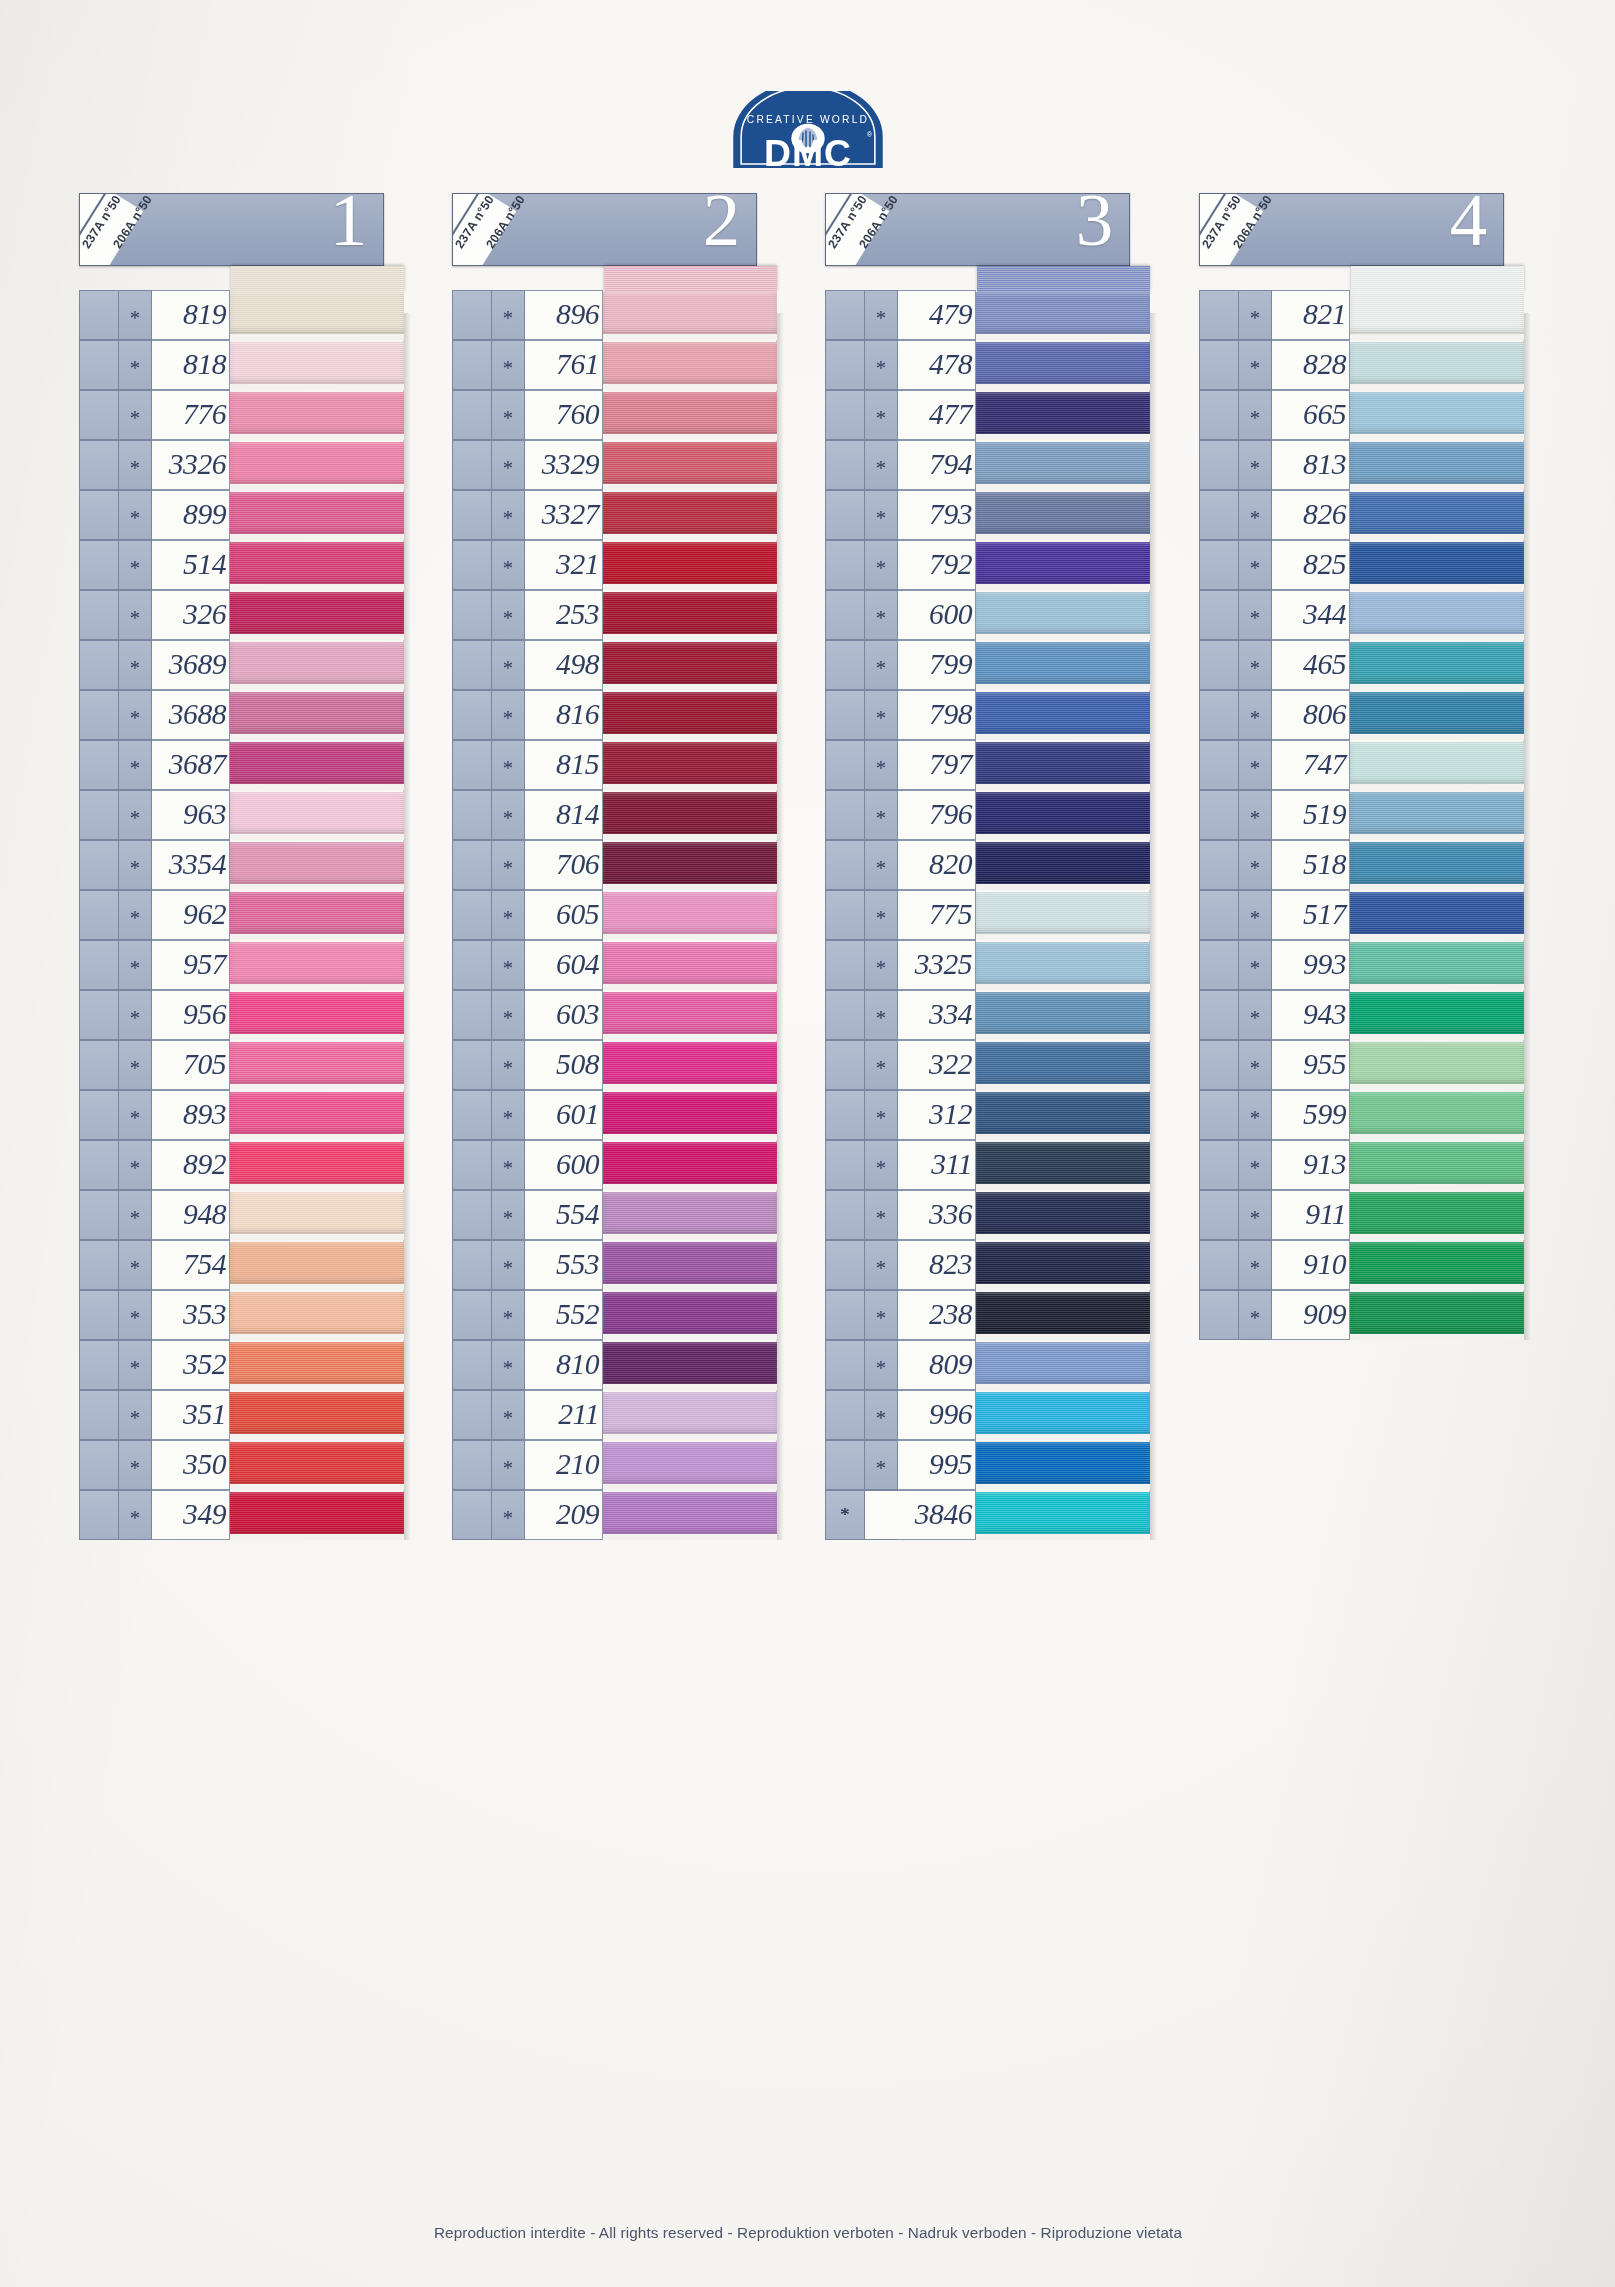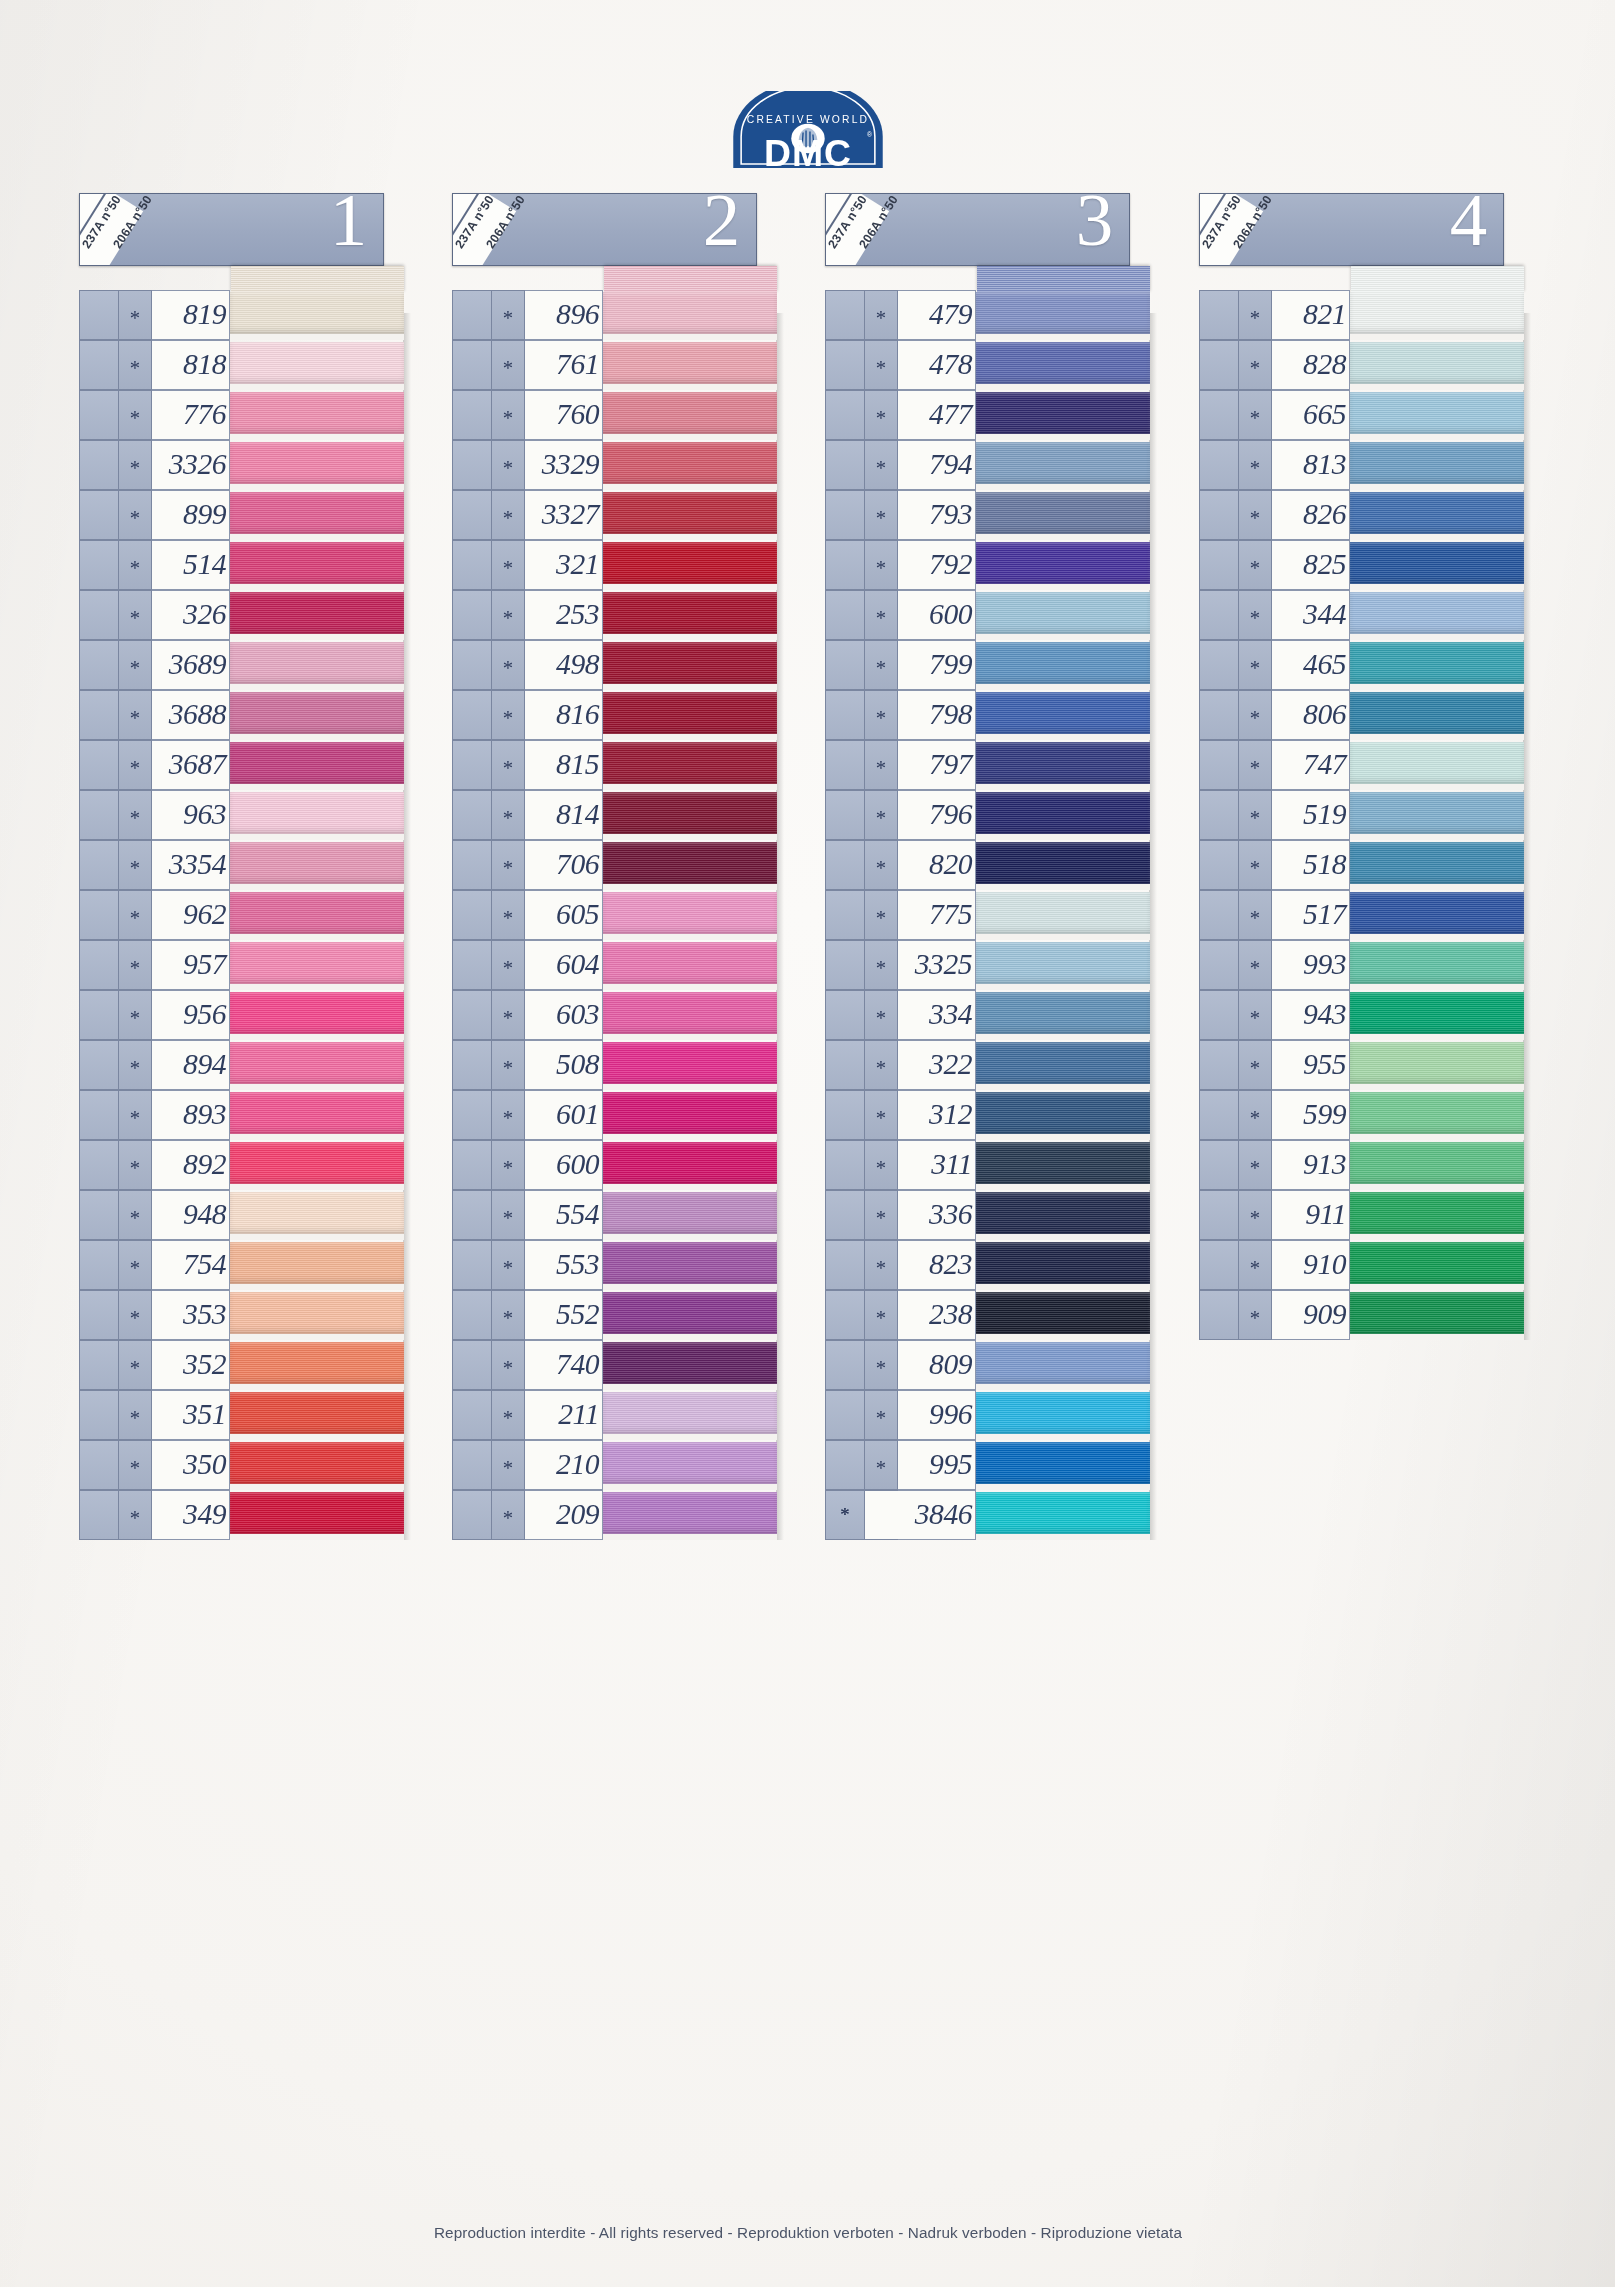--- a/index.html
+++ b/index.html
@@ -389,21 +389,21 @@
           <div class="thread" style="background: repeating-linear-gradient(0deg, rgba(255, 255, 255, 0.17) 0px, rgba(255, 255, 255, 0.17) 1px, rgba(0, 0, 0, 0.055) 1px, rgba(0, 0, 0, 0.055) 2px), rgb(242, 70, 140);"></div>
           <div class="gap"></div>
         </div>
       </div>
       <div class="row">
         <div class="cell-a"></div>
         <div class="cell-b">
           <span class="star">*</span>
         </div>
         <div class="cell-c">
-          <span class="num-txt">894</span>
+          <span class="num-txt">705</span>
         </div>
         <div class="swatch">
           <div class="thread" style="background: repeating-linear-gradient(0deg, rgba(255, 255, 255, 0.17) 0px, rgba(255, 255, 255, 0.17) 1px, rgba(0, 0, 0, 0.055) 1px, rgba(0, 0, 0, 0.055) 2px), rgb(240, 107, 160);"></div>
           <div class="gap"></div>
         </div>
       </div>
       <div class="row">
         <div class="cell-a"></div>
         <div class="cell-b">
           <span class="star">*</span>
@@ -806,21 +806,21 @@
           <div class="thread" style="background: repeating-linear-gradient(0deg, rgba(255, 255, 255, 0.17) 0px, rgba(255, 255, 255, 0.17) 1px, rgba(0, 0, 0, 0.055) 1px, rgba(0, 0, 0, 0.055) 2px), rgb(133, 54, 141);"></div>
           <div class="gap"></div>
         </div>
       </div>
       <div class="row">
         <div class="cell-a"></div>
         <div class="cell-b">
           <span class="star">*</span>
         </div>
         <div class="cell-c">
-          <span class="num-txt">740</span>
+          <span class="num-txt">810</span>
         </div>
         <div class="swatch">
           <div class="thread" style="background: repeating-linear-gradient(0deg, rgba(255, 255, 255, 0.17) 0px, rgba(255, 255, 255, 0.17) 1px, rgba(0, 0, 0, 0.055) 1px, rgba(0, 0, 0, 0.055) 2px), rgb(94, 33, 96);"></div>
           <div class="gap"></div>
         </div>
       </div>
       <div class="row">
         <div class="cell-a"></div>
         <div class="cell-b">
           <span class="star">*</span>

